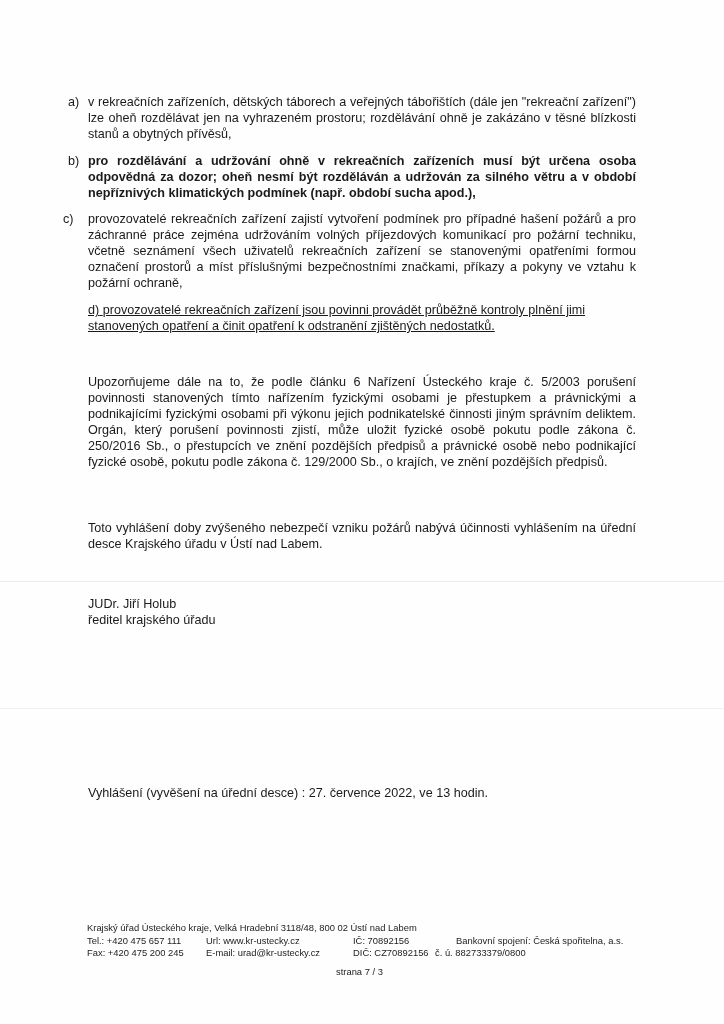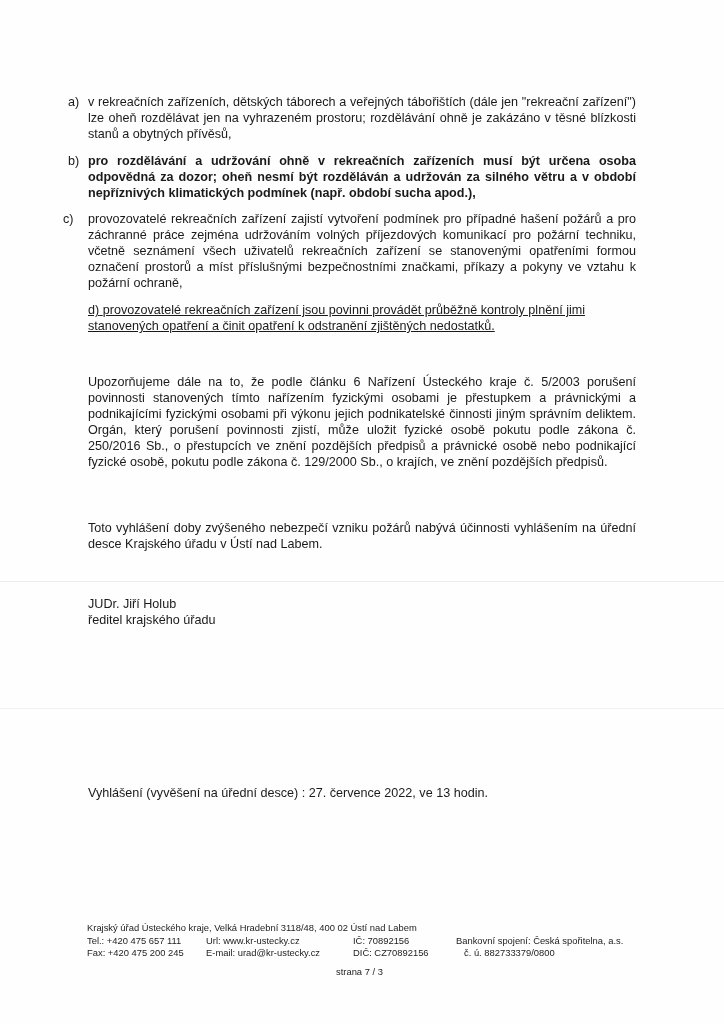--- a/index.html
+++ b/index.html
@@ -52,30 +52,30 @@
     <div>JUDr. Jiří Holub</div>
     <div>ředitel krajského úřadu</div>
   </div>
 
   <div class="block justify" style="left:88px; top:520px; width:548px;">Toto vyhlášení doby zvýšeného nebezpečí vzniku požárů nabývá účinnosti vyhlášením na úřední desce Krajského úřadu v Ústí nad Labem.</div>
 
   <div class="block" style="left:88px; top:767px; width:560px;margin-top:18px;">Vyhlášení (vyvěšení na úřední desce) : 27. července 2022, ve 13 hodin.</div>
 
   <div class="footer" style="left:87px; top:922px; width:580px;">
     <div class="footer-row">
-      <span style="left:0;">Krajský úřad Ústeckého kraje, Velká Hradební 3118/48, 400 02 Ústí nad Labem</span>
+      <span style="left:0;">Krajský úřad Ústeckého kraje, Velká Hradební 3118/48, 800 02 Ústí nad Labem</span>
     </div>
     <div class="footer-row">
       <span style="left:0;">Tel.: +420 475 657 111</span>
       <span style="left:119px;">Url: www.kr-ustecky.cz</span>
       <span style="left:266px;">IČ: 70892156</span>
       <span style="left:369px;">Bankovní spojení: Česká spořitelna, a.s.</span>
     </div>
     <div class="footer-row">
       <span style="left:0;">Fax: +420 475 200 245</span>
       <span style="left:119px;">E-mail: urad@kr-ustecky.cz</span>
       <span style="left:266px;">DIČ: CZ70892156</span>
-      <span style="left:377px;text-align:center;">č. ú.  882733379/0800</span>
+      <span style="left:348px;text-align:center;">č. ú.  882733379/0800</span>
     </div>
   </div>
 
   <div class="pagenum">strana 7 / 3</div>
 </div>
 
 </body></html>

